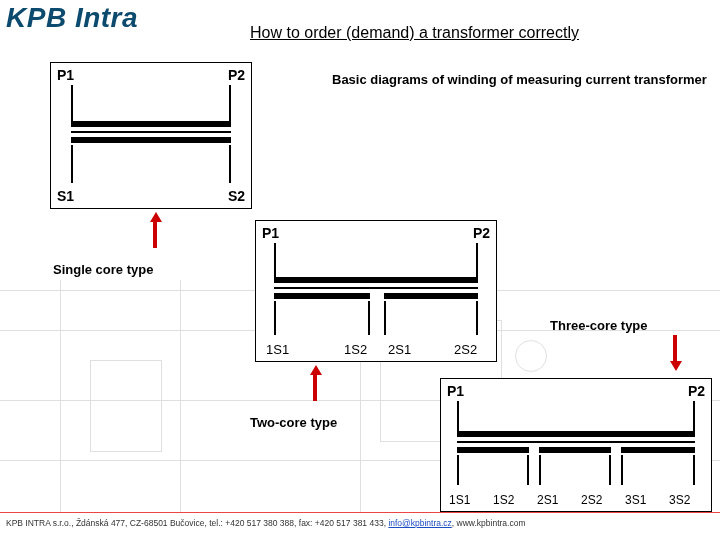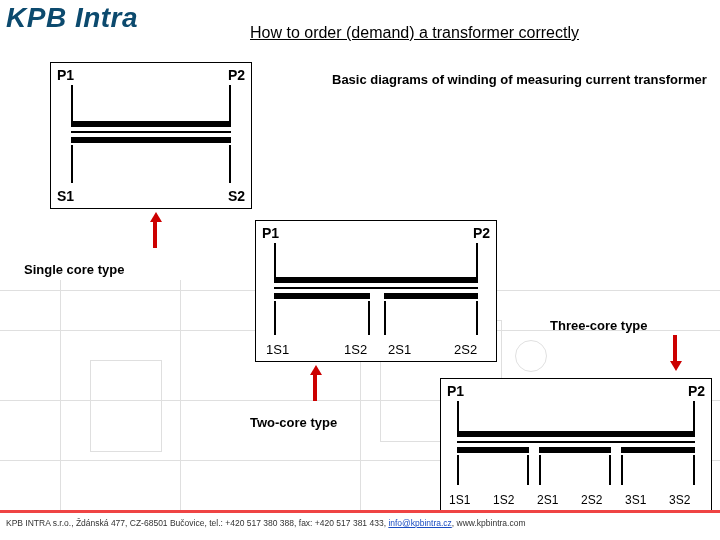--- a/index.html
+++ b/index.html
@@ -91,21 +91,21 @@
     border-top: 10px solid #c00;
   }
 
   
   .footer {
     position: absolute;
     left: 0; right: 0; bottom: 0;
     height: 22px;
     font-size: 8.5px;
     padding: 5px 6px 0 6px;
-    border-top: 3px solid #ef4444;
+    border-top: 1px solid #ef4444;
     color: #333;
     background: #fff;
   }
   .footer a { color: #1a4cc2; text-decoration: underline; }
 </style>
 </head>
 <body>
 
 <div class="bg-draft">
   <div class="hline" style="top:10px"></div>
@@ -139,21 +139,21 @@
   <div class="thin" style="top:82px;  left:20px;  height:38px;"></div>
   <div class="thin" style="top:82px;  right:20px; height:38px;"></div>
   <div class="term" style="bottom:4px; left:6px;">S1</div>
   <div class="term" style="bottom:4px; right:6px;">S2</div>
 </div>
 
 <div class="arrow" style="top:212px; left:150px;">
   <div class="head-up"></div>
     <div class="shaft" style="height:26px;"></div>
 </div>
-<div class="caption" style="top:262px; left:24px;">Single core type</div>
+<div class="caption" style="top:262px; left:53px;">Single core type</div>
 
 <div class="diag" style="top:220px; left:255px; width:240px; height:140px;">
   <div class="term" style="top:4px; left:6px;">P1</div>
   <div class="term" style="top:4px; right:6px;">P2</div>
   <div class="thin" style="top:22px; left:18px;  height:36px;"></div>
   <div class="thin" style="top:22px; right:18px; height:36px;"></div>
   <div class="thick" style="top:56px; left:18px; right:18px;"></div>
   <div class="bar" style="top:66px; left:18px; right:18px;"></div>
 
   <div class="thick" style="top:72px; left:18px;  width:96px;"></div>

